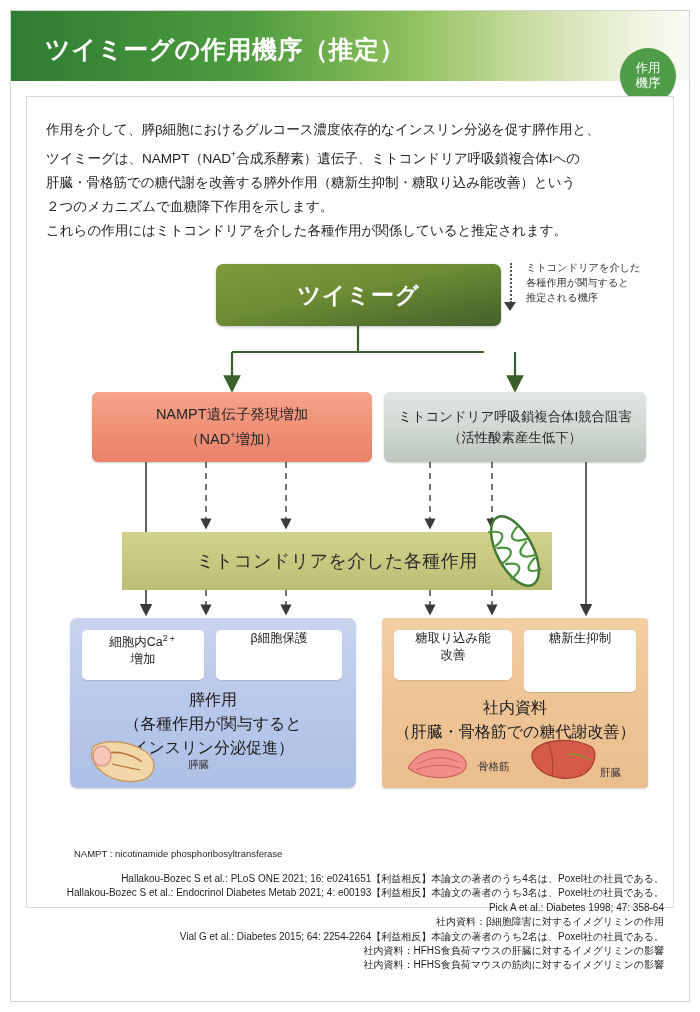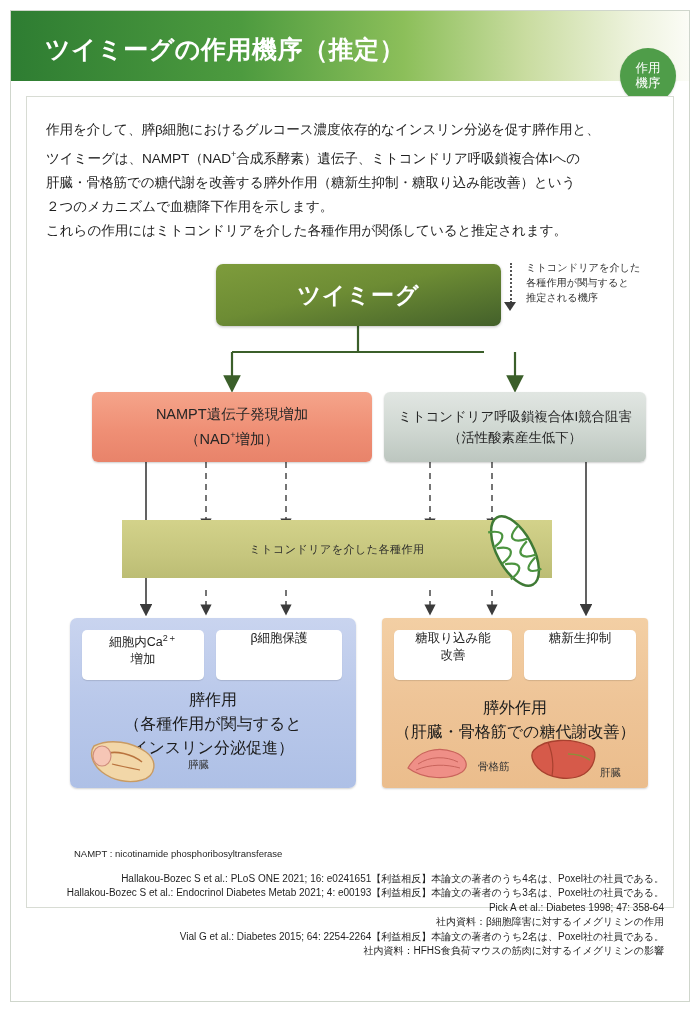--- a/index.html
+++ b/index.html
@@ -185,26 +185,26 @@
     justify-content: center;
     font-size: 13.4px;
     line-height: 21px;
     box-shadow: 0 1px 2px rgba(0,0,0,0.2);
   }
 
   
   .box-band {
     position: absolute;
     left: 96px;
-    top: 280px;
+    top: 292px;
     width: 430px;
     height: 58px;
     background: linear-gradient(to bottom, #d3d28a 0%, #c6c67e 60%, #bcbd74 100%);
     color: #2b2b2b;
-    font-size: 11px;
+    font-size: 18px;
     display: flex;
     align-items: center;
     justify-content: center;
     letter-spacing: 0.5px;
   }
 
   
   .mito-ill {
     position: absolute;
     left: 452px;
@@ -244,21 +244,21 @@
     color: #222;
     display: flex;
     align-items: flex-start;
     justify-content: center;
     text-align: center;
     box-shadow: 0 1px 1px rgba(0,0,0,0.12);
   }
   .sub-ca   { left: 12px;  top: 12px; width: 122px; height: 50px; }
   .sub-beta { left: 146px; top: 12px; width: 126px; height: 50px; }
   .sub-up   { left: 12px;  top: 12px; width: 118px; height: 50px; }
-  .sub-gluco{ left: 142px; top: 12px; width: 112px; height: 50px; }
+  .sub-gluco{ left: 142px; top: 12px; width: 112px; height: 62px; }
 
   .panel-title {
     position: absolute;
     left: 0; right: 0;
     text-align: center;
     font-size: 16px;
     line-height: 24px;
     color: #1c1c1c;
   }
   .panel-title.pancreas { top: 70px; }
@@ -419,21 +419,21 @@
 
     <div class="panel-extra">
       <div class="sub-box sub-up">
         <div>
           <span>糖取り込み能</span><br>
           <span>改善</span>
         </div>
       </div>
       <div class="sub-box sub-gluco">糖新生抑制</div>
       <div class="panel-title extra">
-        <div>膵外作用</div>
+        <div>社内資料</div>
         <div>（肝臓・骨格筋での糖代謝改善）</div>
       </div>
 
       <svg style="position:absolute; left:22px; top:124px; width:70px; height:40px;" viewBox="0 0 70 40">
         <path d="M4,26 C14,8 34,4 50,10 C62,14 66,24 58,30 C46,38 20,38 4,26 Z" fill="#ef8f87" stroke="#c9645c" stroke-width="1.2"></path>
         <path d="M14,22 C26,14 42,14 54,20" fill="none" stroke="#c9645c" stroke-width="1"></path>
         <path d="M12,28 C26,22 42,22 56,26" fill="none" stroke="#c9645c" stroke-width="1"></path>
       </svg>
       <div class="organ-label" style="left:96px; top:142px;">骨格筋</div>
 
@@ -448,16 +448,17 @@
   </div>
 
   <div class="nampt-note">NAMPT : nicotinamide phosphoribosyltransferase</div>
 
   <div class="refs">
     <div>Hallakou-Bozec S  et al.: PLoS ONE 2021; 16: e0241651【利益相反】本論文の著者のうち4名は、Poxel社の社員である。</div>
     <div>Hallakou-Bozec S  et al.: Endocrinol Diabetes Metab 2021; 4: e00193【利益相反】本論文の著者のうち3名は、Poxel社の社員である。</div>
     <div>Pick A et al.: Diabetes 1998; 47: 358-64</div>
     <div>社内資料：β細胞障害に対するイメグリミンの作用</div>
     <div>Vial G et al.: Diabetes 2015; 64: 2254-2264【利益相反】本論文の著者のうち2名は、Poxel社の社員である。</div>
+    <div>社内資料：HFHS食負荷マウスの肝臓に対するイメグリミンの影響</div>
     <div>社内資料：HFHS食負荷マウスの筋肉に対するイメグリミンの影響</div>
   </div>
 
 </div>
 
 </body></html>

